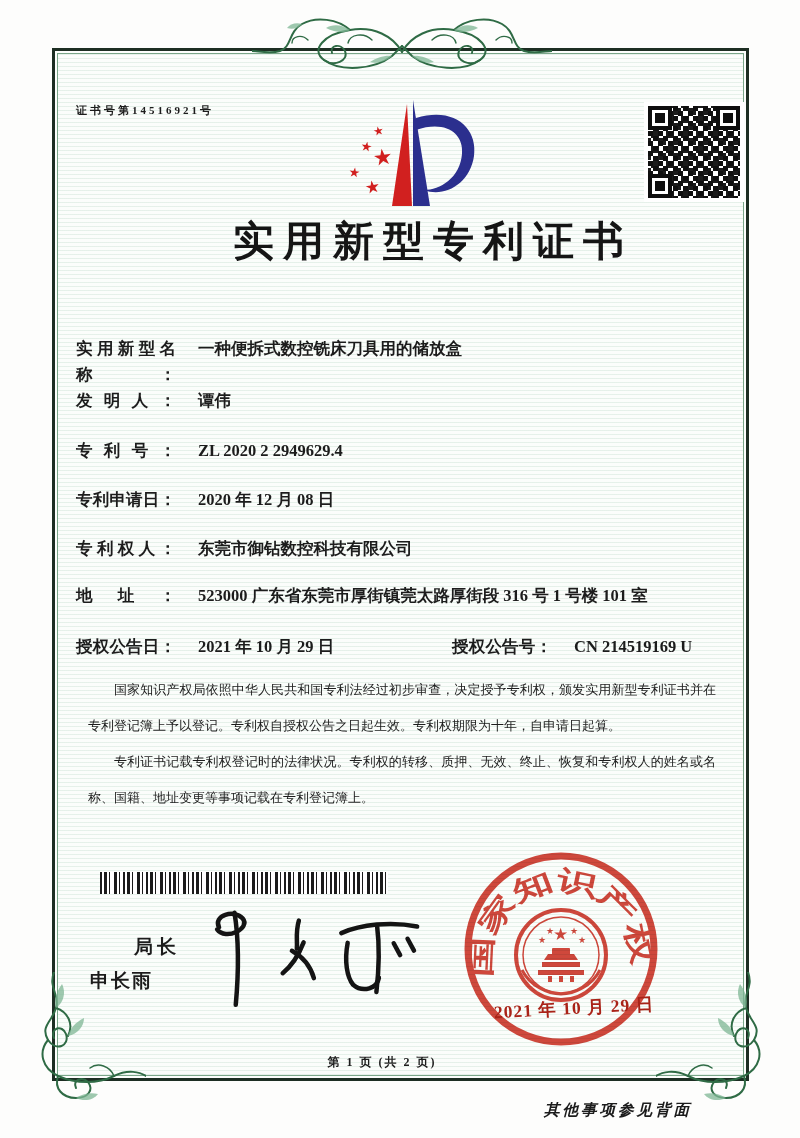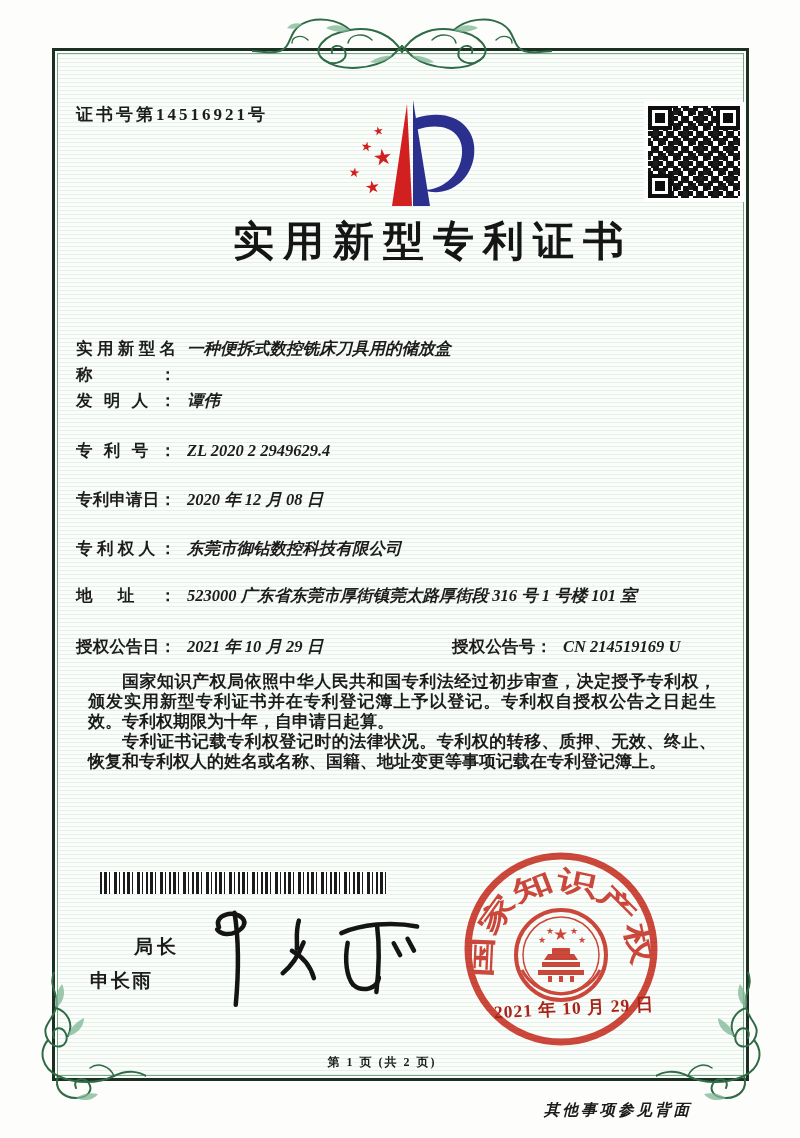--- a/index.html
+++ b/index.html
@@ -21,47 +21,47 @@
     background-image:repeating-linear-gradient(0deg,
       rgba(142,192,163,0.20) 0px,rgba(142,192,163,0.20) 1px,
       rgba(255,255,255,0) 1px,rgba(255,255,255,0) 4px);
   }
   
   .ornament{position:absolute;pointer-events:none;}
   .orn-top{left:252px;top:10px;width:300px;height:72px;}
   .orn-bl{left:18px;top:972px;width:128px;height:140px;}
   .orn-br{left:656px;top:972px;width:128px;height:140px;transform:scaleX(-1);}
   
-  .cert-no{position:absolute;left:76px;top:103px;font-size:17px;letter-spacing:3px;font-weight:600;}
+  .cert-no{position:absolute;left:76px;top:103px;font-size:11px;letter-spacing:3px;font-weight:600;}
   .logo{position:absolute;left:336px;top:90px;width:148px;height:128px;}
   .qr{position:absolute;left:644px;top:102px;width:96px;height:96px;background:#fff;padding:2px;}
   .qr-inner{
     position:relative;width:92px;height:92px;margin:2px;
     background:
       repeating-conic-gradient(rgba(15,15,15,.95) 0% 25%, rgba(255,255,255,0) 0% 50%) 3px 2px/15px 15px,
       repeating-conic-gradient(#101010 0% 25%, #ffffff 0% 50%) 0px 0px/10px 10px;
   }
   .qf{position:absolute;width:16px;height:16px;border:4px solid #0e0e0e;background:#fff;}
   .qf-d{position:absolute;left:3px;top:3px;width:10px;height:10px;background:#0e0e0e;}
   .qf1{left:0;top:0;} .qf2{right:0;top:0;} .qf3{left:0;bottom:0;}
   .title{
     position:absolute;left:52px;top:214px;width:762px;text-align:center;
     font-size:41px;font-weight:bold;letter-spacing:9px;color:#151515;
   }
   
   .frow{position:absolute;left:76px;width:640px;font-size:16.5px;font-weight:600;line-height:26px;}
   .flabel{display:inline-block;width:100px;text-align:justify;text-align-last:justify;vertical-align:top;}
-  .fvalue{display:inline-block;margin-left:11px;max-width:520px;vertical-align:top;font-style:italic;}
+  .fvalue{display:inline-block;margin-left:22px;max-width:520px;vertical-align:top;}
   .r0{top:336px;} .r1{top:388px;} .r2{top:438px;} .r3{top:487px;}
   .r4{top:536px;} .r5{top:583px;} .r6{top:634px;}
   .pair2{position:absolute;left:376px;top:0;white-space:nowrap;}
   .pair2 .flabel{width:100px;}
   
-  .paras{position:absolute;left:88px;top:672px;width:628px;font-size:17px;
-    line-height:20px;text-align:justify;font-weight:700;}
+  .paras{position:absolute;left:88px;top:672px;width:628px;font-size:13px;
+    line-height:36px;text-align:justify;font-weight:400;}
   .paras p{margin:0;text-indent:2em;}
   
   .barcode{
     position:absolute;left:100px;top:872px;width:288px;height:22px;
     background:repeating-linear-gradient(90deg,
       #1b1b1b 0 2px,#ffffff 2px 4px,#1b1b1b 4px 7px,#ffffff 7px 9px,
       #1b1b1b 9px 10px,#ffffff 10px 14px,#1b1b1b 14px 17px,#ffffff 17px 19px,
       #1b1b1b 19px 20px,#ffffff 20px 23px);
   }
   .signer-title{position:absolute;left:90px;top:934px;font-size:19px;font-weight:600;letter-spacing:4px;margin-left:44px;}

